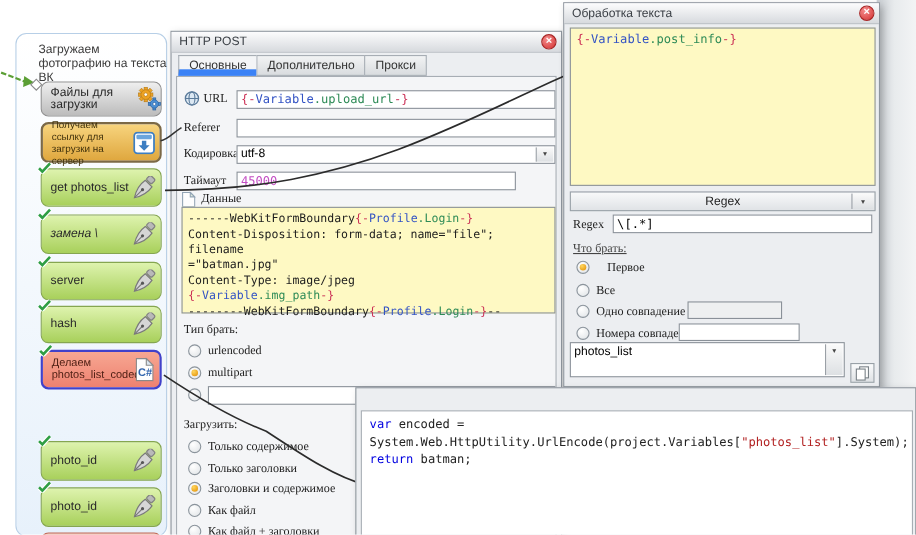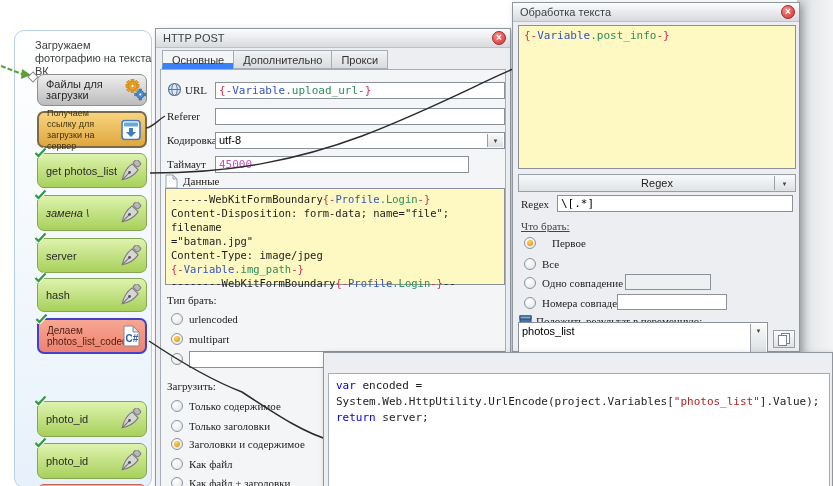--- a/index.html
+++ b/index.html
@@ -358,32 +358,32 @@
     <span class="abs flabel" style="left:29px;top:292px;">Номера совпадений</span>
     <div class="abs tb" style="left:104px;top:291px;width:110px;height:16px;"></div>
 
     <span class="abs" style="left:6px;top:311px;">
       <svg width="13" height="13" viewBox="0 0 13 13">
         <rect x="1" y="2" width="11" height="10" fill="#3f74b8" stroke="#27476e"></rect>
         <rect x="1" y="2" width="11" height="3" fill="#7fa9d9" stroke="#27476e"></rect>
       </svg>
     </span>
     <span class="abs flabel" style="left:23px;top:310px;">Положить результат в переменную:</span>
-    <div class="abs tb" style="left:5px;top:319px;width:250px;height:32px;line-height:16px;">
+    <div class="abs tb" style="left:5px;top:308px;width:250px;height:32px;line-height:16px;">
       <span>photos_list</span>
       <span class="arrowbox" style="line-height:15px;">▼</span>
     </div>
     <div class="abs btn" style="left:260px;top:327px;width:22px;height:18px;">
       <svg width="16" height="15" viewBox="0 0 16 15" style="margin:1px auto;">
         <rect x="5.5" y="1.5" width="8" height="10" fill="#fff" stroke="#7a8288"></rect>
         <rect x="2.5" y="3.5" width="8" height="10" fill="#fff" stroke="#7a8288"></rect>
       </svg>
     </div>
   </div>
 
   <div class="abs panel" id="panel-code">
     <div class="abs code mono" style="left:4px;top:20px;width:502px;height:116px;">
-      <div><span class="kw">var</span><span> encoded = System.Web.HttpUtility.UrlEncode(project.Variables[</span><span class="str">"photos_list"</span><span>].Value);</span></div>
-      <div><span class="kw">return</span><span> server;</span></div>
+      <div><span class="kw">var</span><span> encoded = System.Web.HttpUtility.UrlEncode(project.Variables[</span><span class="str">"photos_list"</span><span>].System);</span></div>
+      <div><span class="kw">return</span><span> batman;</span></div>
     </div>
   </div>
 
 </div>
 
 </body></html>

